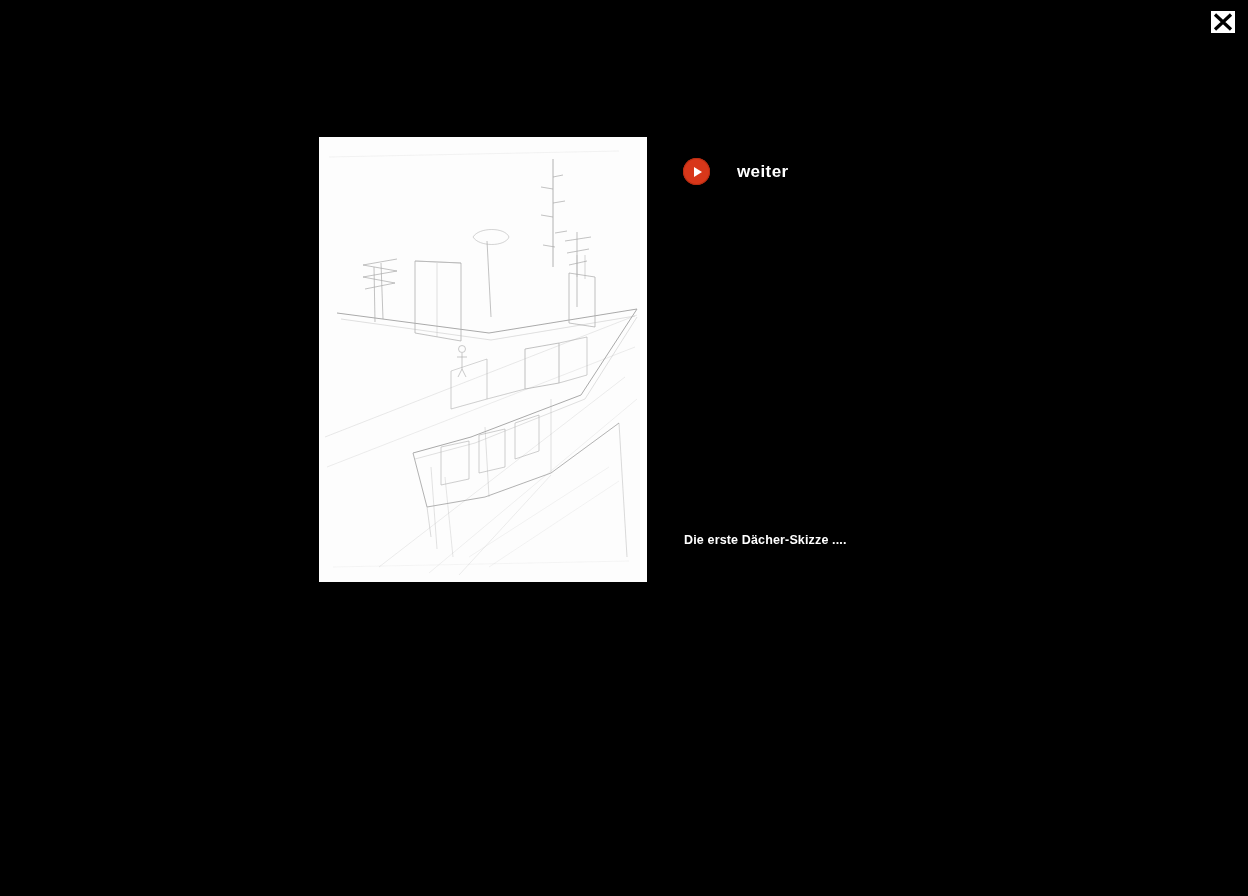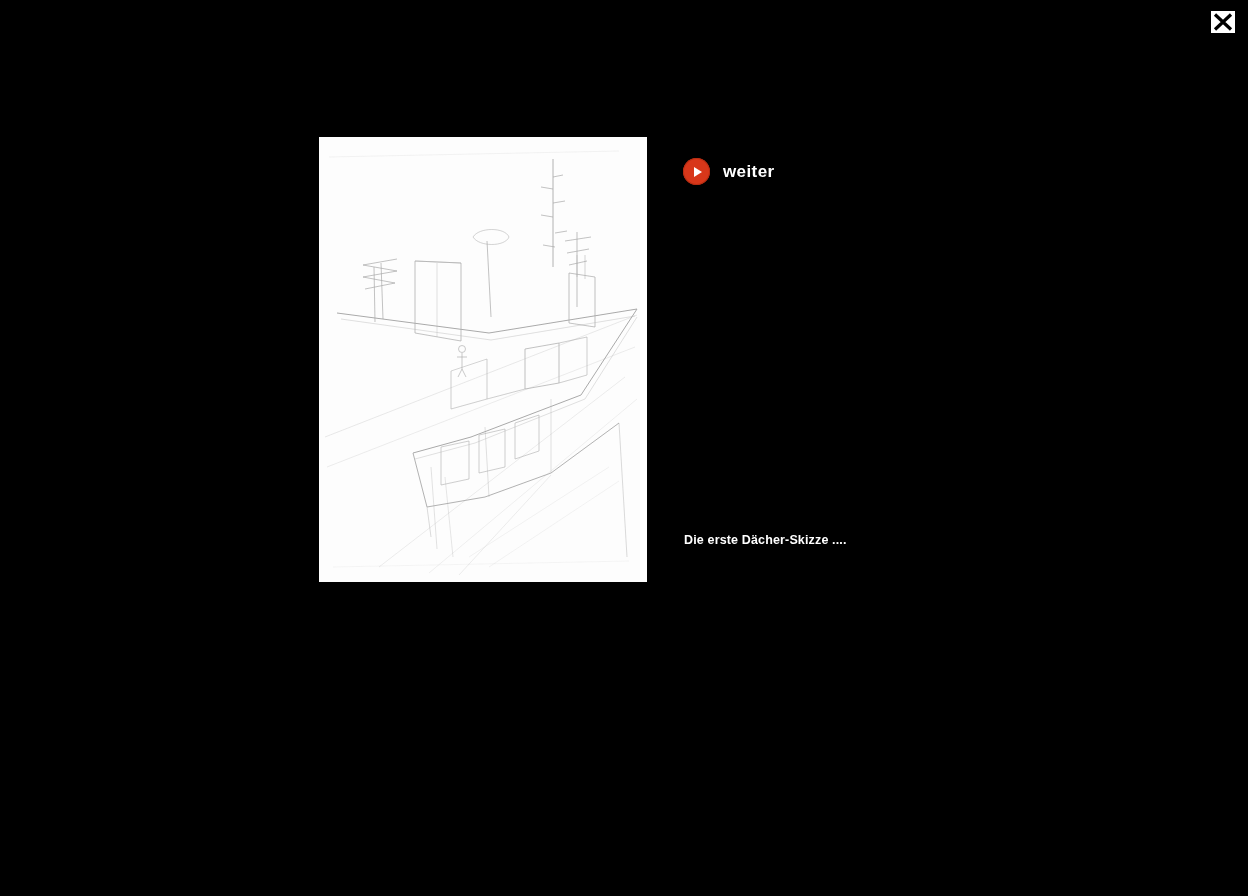--- a/index.html
+++ b/index.html
@@ -43,21 +43,21 @@
   }
   .image-panel svg { display: block; }
 
   
   .next-row {
     position: absolute;
     left: 683px;
     top: 158px;
     display: flex;
     align-items: center;
-    gap: 13px;
+    gap: 27px;
     cursor: pointer;
   }
   .next-icon {
     width: 27px;
     height: 27px;
     border-radius: 50%;
     background: #d8371a;
     display: flex;
     align-items: center;
     justify-content: center;

